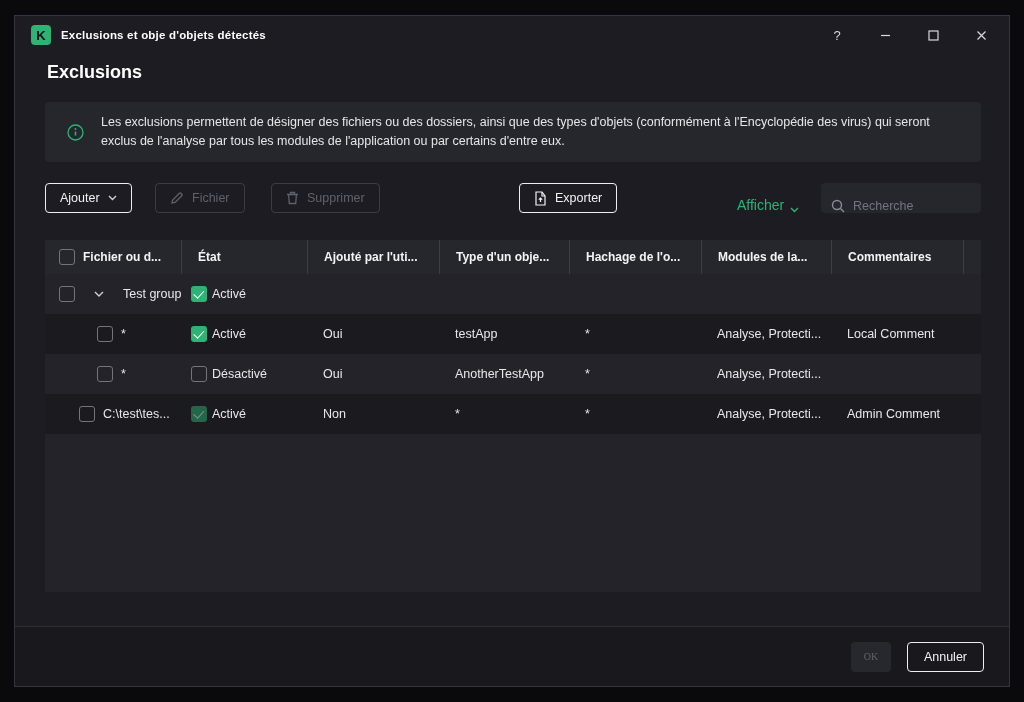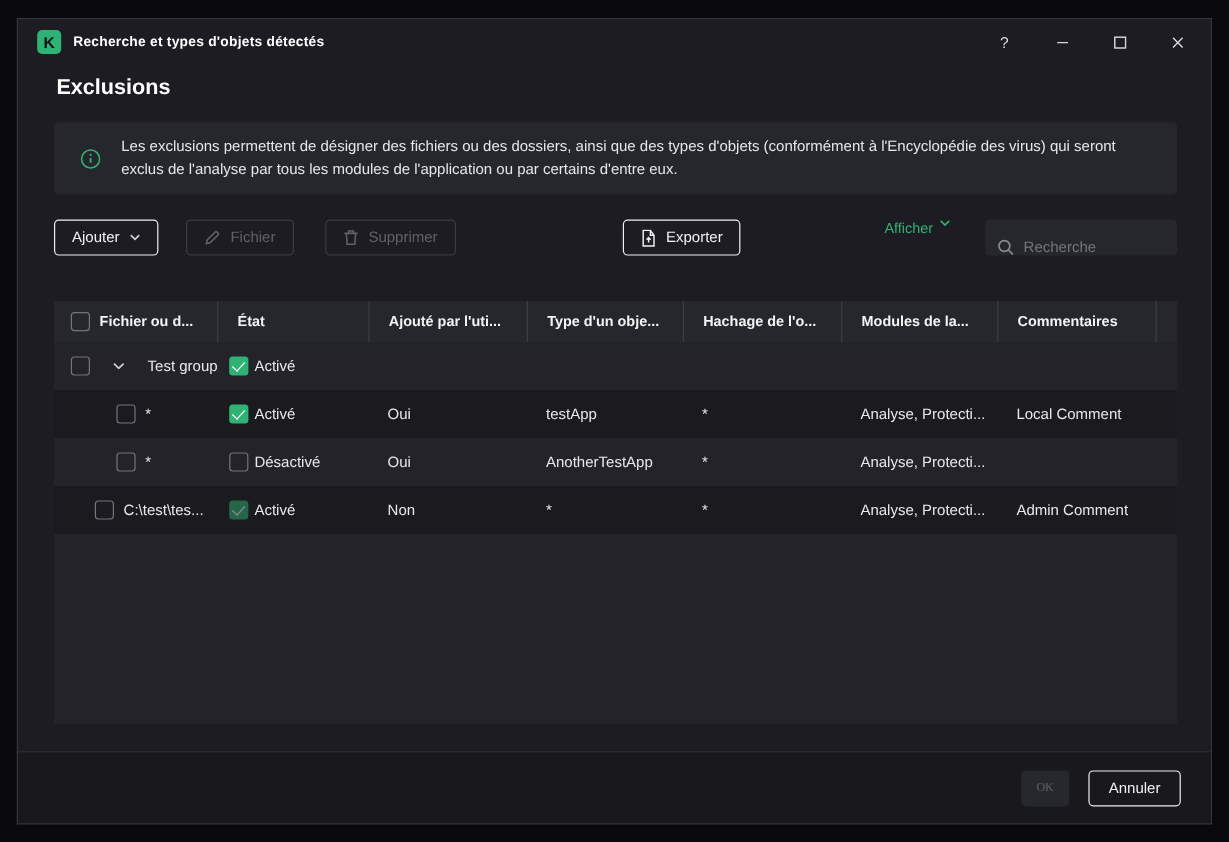--- a/index.html
+++ b/index.html
@@ -27,30 +27,30 @@
   .heading{position:absolute;left:32px;top:46px;font-size:18px;font-weight:700;color:#ffffff}
   .infobox{position:absolute;left:30px;top:86px;width:936px;height:60px;background:var(--panel);
            border-radius:4px;display:flex;align-items:center;padding:0 22px;gap:17px}
   .infobox .txt{font-size:12.5px;line-height:19px;color:#e6e6ea;max-width:860px}
 
   
   .btn{position:absolute;top:167px;height:30px;display:inline-flex;align-items:center;gap:8px;
        padding:0 14px;border:1px solid #eeeef2;border-radius:4px;background:transparent;color:#f2f2f5;
        font-size:12.5px;font-family:inherit;cursor:pointer;white-space:nowrap}
   .btn.disabled{border-color:#3c3c45;color:var(--dim);cursor:default}
-  .linkbtn{position:absolute;top:167px;height:30px;display:inline-flex;align-items:flex-start;gap:6px;
-           background:none;border:none;color:var(--green);font-size:12px;font-family:inherit;cursor:pointer}
+  .linkbtn{position:absolute;top:167px;height:30px;display:inline-flex;align-items:flex-end;gap:6px;
+           background:none;border:none;color:var(--green);font-size:14px;font-family:inherit;cursor:pointer}
   .search{position:absolute;left:806px;top:167px;width:160px;height:30px;background:var(--panel);
           border-radius:4px;display:flex;align-items:flex-end;padding:0 10px;gap:8px}
   .search input{background:transparent;border:none;outline:none;color:#e8e8ec;font-size:12.5px;width:100%;
                 font-family:inherit}
   .search input::placeholder{color:#74747e}
 
   
-  .table{position:absolute;left:30px;top:235px;width:936px;height:352px;background:var(--rowlight)}
+  .table{position:absolute;left:30px;top:224px;width:936px;height:352px;background:var(--rowlight)}
   .thead,.trow{display:grid;grid-template-columns:136px 126px 132px 130px 132px 130px 132px 18px}
   .thead{height:34px;background:var(--panel)}
   .th{display:flex;align-items:center;padding-left:16px;font-size:12px;font-weight:700;color:#f4f4f7;
       border-left:1px solid var(--border);overflow:hidden;white-space:nowrap}
   .th:first-child{border-left:none;padding-left:14px;gap:8px}
   .trow{height:40px;font-size:12.5px;color:#e8e8ec;cursor:default}
   .cell{display:flex;align-items:center;padding-left:16px;overflow:hidden;white-space:nowrap}
   .cell.c0{padding-left:52px;gap:8px}
   .trow.group .c0{padding-left:14px;gap:19px}
   .trow.solo .c0{padding-left:34px}
@@ -75,21 +75,21 @@
   .cancelbtn{height:30px;padding:0 16px;background:transparent;color:#f2f2f5;border:1px solid #eeeef2;
              border-radius:4px;font-size:12.5px;font-family:inherit;cursor:pointer}
 </style>
 </head>
 <body>
 
 <div class="window">
 
   <div class="titlebar">
     <div class="logo">K</div>
-    <div class="tb-title">Recherche et types d'objets détectés</div>
+    <div class="tb-title">Exclusions et obje d'objets détectés</div>
     <div class="tb-controls">
       <button class="tb-btn">?</button>
       <button class="tb-btn">
           <svg width="11" height="11">
             <path d="M1 5.5h9" stroke="currentColor" stroke-width="1.2"></path>
           </svg>
         </button>
       <button class="tb-btn">
           <svg width="11" height="11">
             <rect x="1" y="1" width="9" height="9" fill="none" stroke="currentColor" stroke-width="1.2"></rect>

